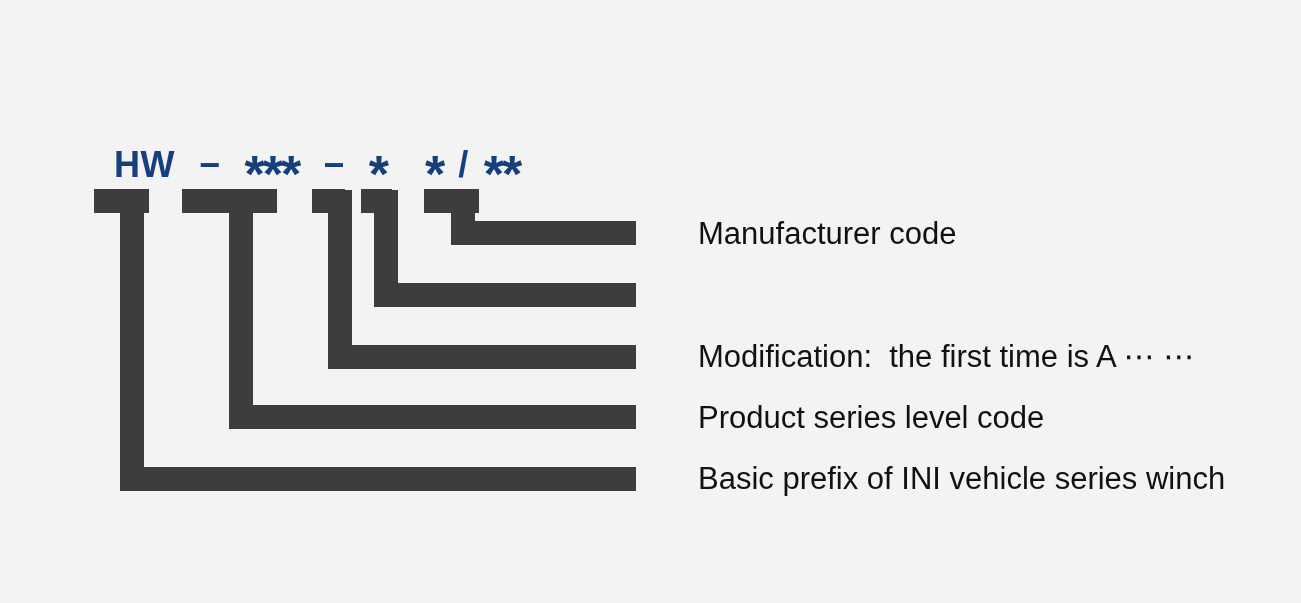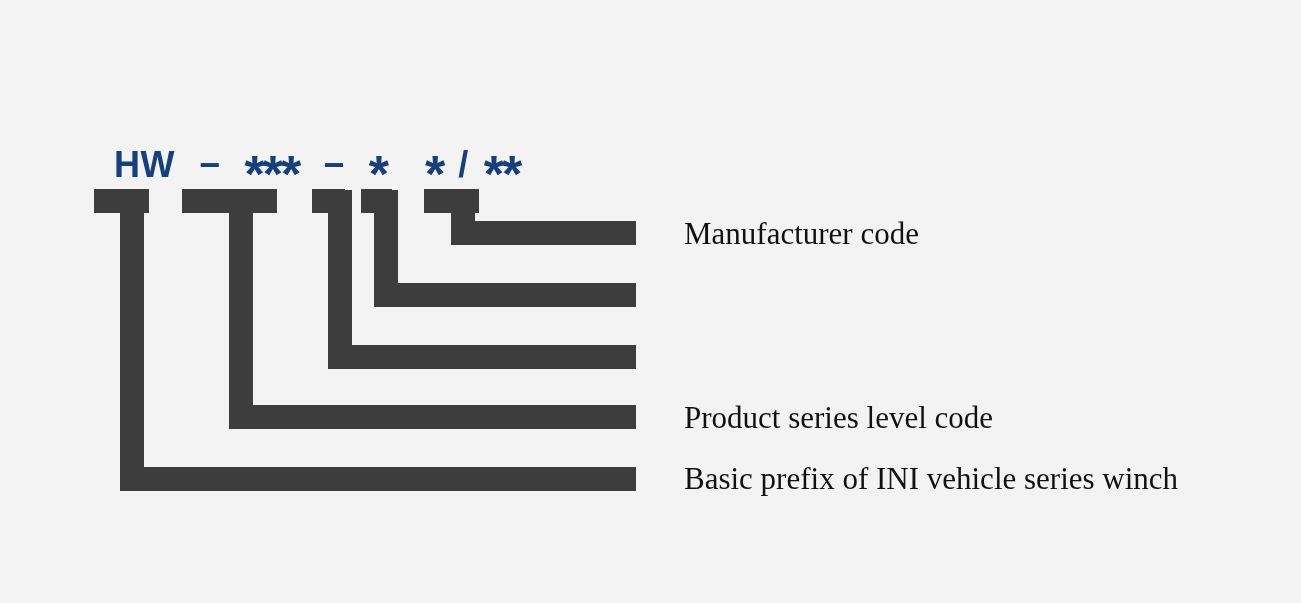--- a/index.html
+++ b/index.html
@@ -42,26 +42,26 @@
   .code-slash { padding: 0 3px; }
 
   
   .bar   { position: absolute; height: 3px; background: var(--line); }
   .vline { position: absolute; width: 2px;  background: var(--line); }
   .hline { position: absolute; height: 2px; background: var(--line); }
 
   
   .label {
     position: absolute;
-    left: 648px;
+    left: 662px;
     font-size: 31px;
     line-height: 32px;
     color: var(--text);
     white-space: pre;
-    font-family: Liberation Serif, serif;
+    font-family: Liberation Sans, sans-serif;
   }
 </style>
 </head>
 <body>
 
 <div class="canvas">
 
   <div class="model-code">
     <span>HW</span><span>−</span><span class="code-star">***</span><span>−</span><span class="code-star">*</span><span class="code-star code-gap">*</span><span class="code-slash">/</span><span class="code-star">**</span>
   </div>
@@ -78,16 +78,17 @@
   <div class="vline" style="left:350px; top:166px; height:95px;"></div>
   <div class="vline" style="left:427px; top:166px; height:33px;"></div>
 
   <div class="hline" style="left:427px; top:197px; width:185px;"></div>
   <div class="hline" style="left:350px; top:259px; width:262px;"></div>
   <div class="hline" style="left:304px; top:321px; width:308px;"></div>
   <div class="hline" style="left:205px; top:381px; width:407px;"></div>
   <div class="hline" style="left:96px;  top:443px; width:516px;"></div>
 
   <div class="label" style="top:182px;">Manufacturer code</div>
+  <div class="label" style="top:305px;">Modification:  the first time is A ⋯ ⋯</div>
   <div class="label" style="top:366px;">Product series level code</div>
   <div class="label" style="top:427px;">Basic prefix of INI vehicle series winch</div>
 
 </div>
 
 </body></html>

